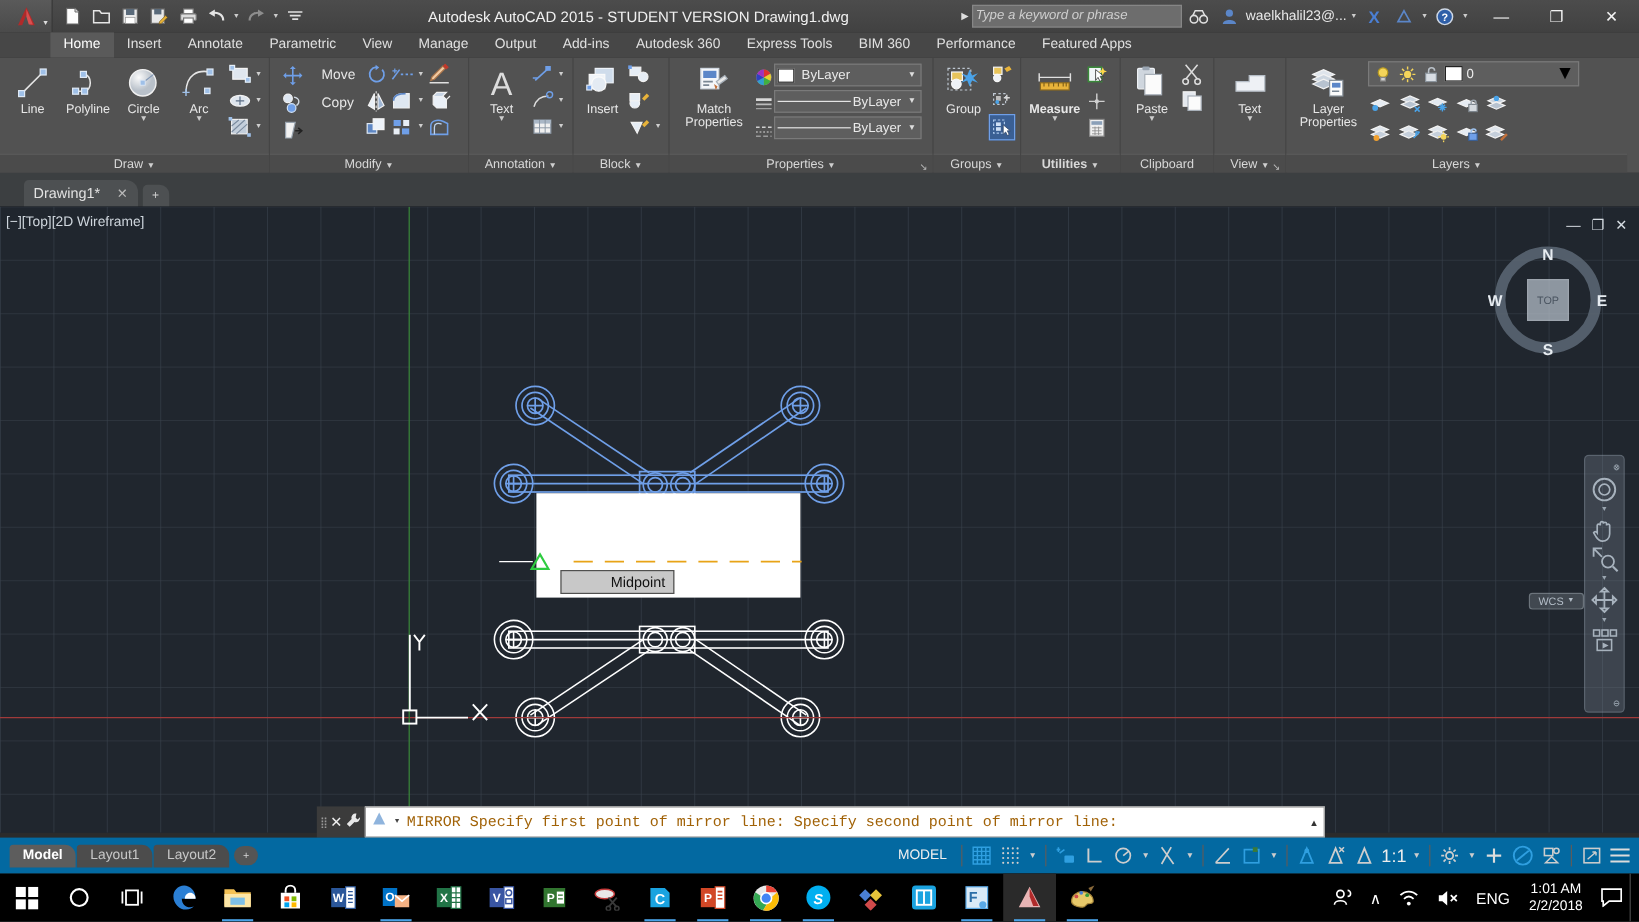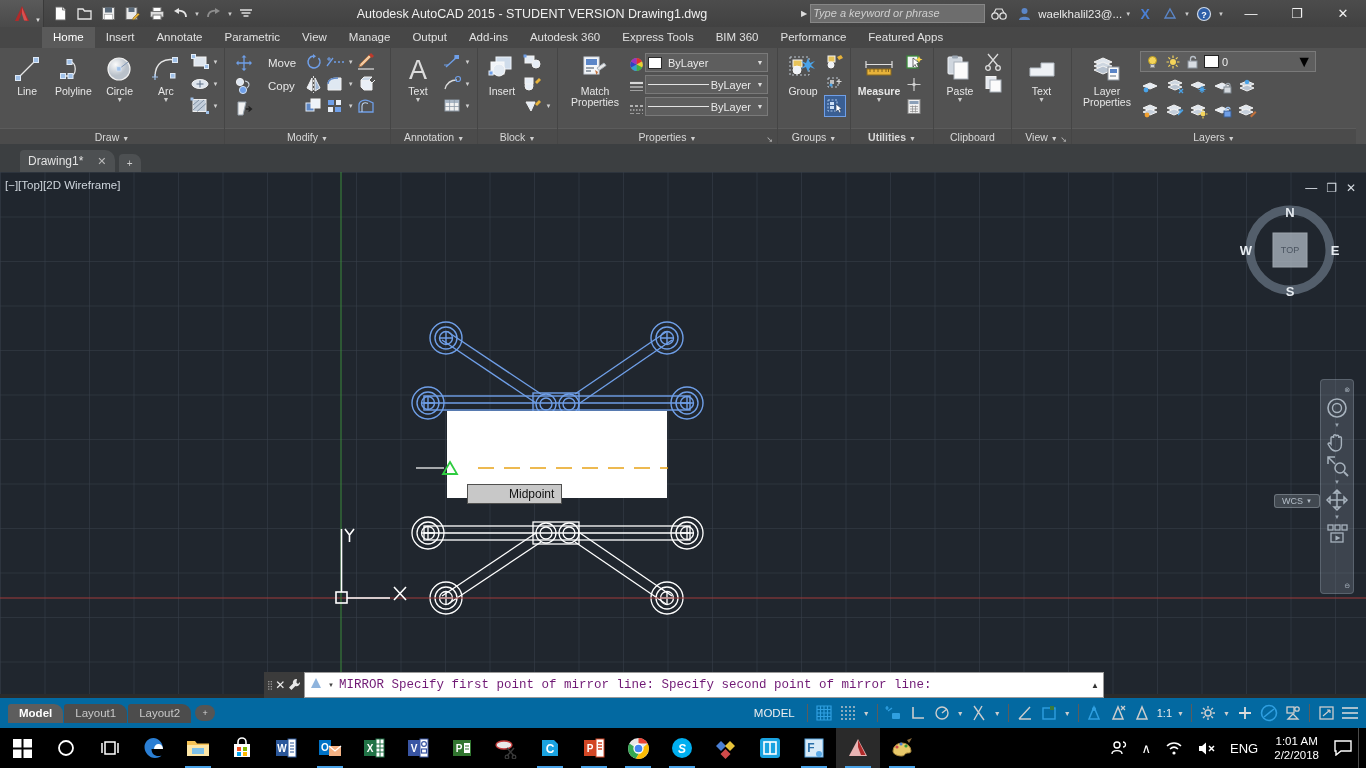--- a/index.html
+++ b/index.html
@@ -188,21 +188,21 @@
     display: flex; align-items: center; justify-content: center; gap: 3px;
   }
   .cmd-grip .dots { color: #9a9a9a; font-size: 9px; letter-spacing: -1px; }
   .cmd-grip .xx { color: #f0f0f0; font-size: 12px; }
   .cmd-grip .wr { color: #e8e8e8; font-size: 11px; }
   .cmd-input {
     flex: 1; height: 26px; background: #ffffff; border: 1px solid #9a9a9a;
     display: flex; align-items: center; padding: 0 4px; gap: 5px;
   }
   .cmd-text {
-    flex: 1; color: #701a75; font-size: 12.5px;
+    flex: 1; color: #a16207; font-size: 12.5px;
     font-family: "Liberation Mono", monospace; white-space: nowrap;
   }
   .cmd-up { color: #333; font-size: 8px; }
 
   
   .statusbar {
     position: absolute; top: 698px; left: 0; width: 1366px; height: 30px;
     background: #0369a1; display: flex; align-items: center;
   }
   .layout-tabs { display: flex; align-items: center; height: 30px; padding-left: 8px; gap: 1px; }
@@ -220,21 +220,21 @@
   .status-right { margin-left: auto; display: flex; align-items: center; height: 30px; padding-right: 4px; }
   .sb-model {
     color: #efefef; font-size: 11.5px; padding: 0 8px;
   }
   .sb-i {
     width: 24px; height: 28px; display: flex; align-items: center; justify-content: center;
     color: #cdcdcd; font-size: 13px;
   }
   .sb-i.on { color: #2f9fe0; }
   .sb-sep { width: 1px; height: 18px; background: #5c5c5c; margin: 0 4px; }
-  .sb-txt { color: #ededed; font-size: 11px; padding: 0 2px; }
+  .sb-txt { color: #ededed; font-size: 15px; padding: 0 2px; }
 
   
   .taskbar {
     position: absolute; top: 728px; left: 0; width: 1366px; height: 40px;
     background: #000000; display: flex; align-items: center;
   }
   .tb-item {
     width: 44px; height: 40px; display: flex; align-items: center;
     justify-content: center; position: relative;
   }
@@ -1177,21 +1177,21 @@
 
       <g stroke="#ffffff" fill="none" stroke-width="1.6">
         <rect x="336" y="420" width="11" height="11"></rect>
         <line x1="341.5" y1="420" x2="341.5" y2="357"></line>
         <line x1="347" y1="426" x2="390" y2="426"></line>
         <path d="M345 357 l4.5 6 M354 357 l-4.5 6 M349.5 363 v7"></path>
         <path d="M394 415 l12 13 M406 415 l-12 13"></path>
       </g>
     </svg>
 
-    <div class="tooltip-mid" style="left:467px; top:312px;padding-left:41px;">Midpoint</div>
+    <div class="tooltip-mid" style="left:467px; top:303px;padding-left:41px;">Midpoint</div>
   </div>
 
   <div class="cmdline">
     <div class="cmd-grip">
       <span class="dots">⣿</span>
       <span class="xx">✕</span>
       <span class="wr">
         <svg width="13" height="13" viewBox="0 0 13 13">
             <path d="M9 1 a3.5 3.5 0 0 0 -4 4.6 L1 9.6 l2.4 2.4 4 -4 A3.5 3.5 0 0 0 12 4 l-2 2 -1.6 -1.6 z" fill="#e8e8e8"></path>
           </svg>

